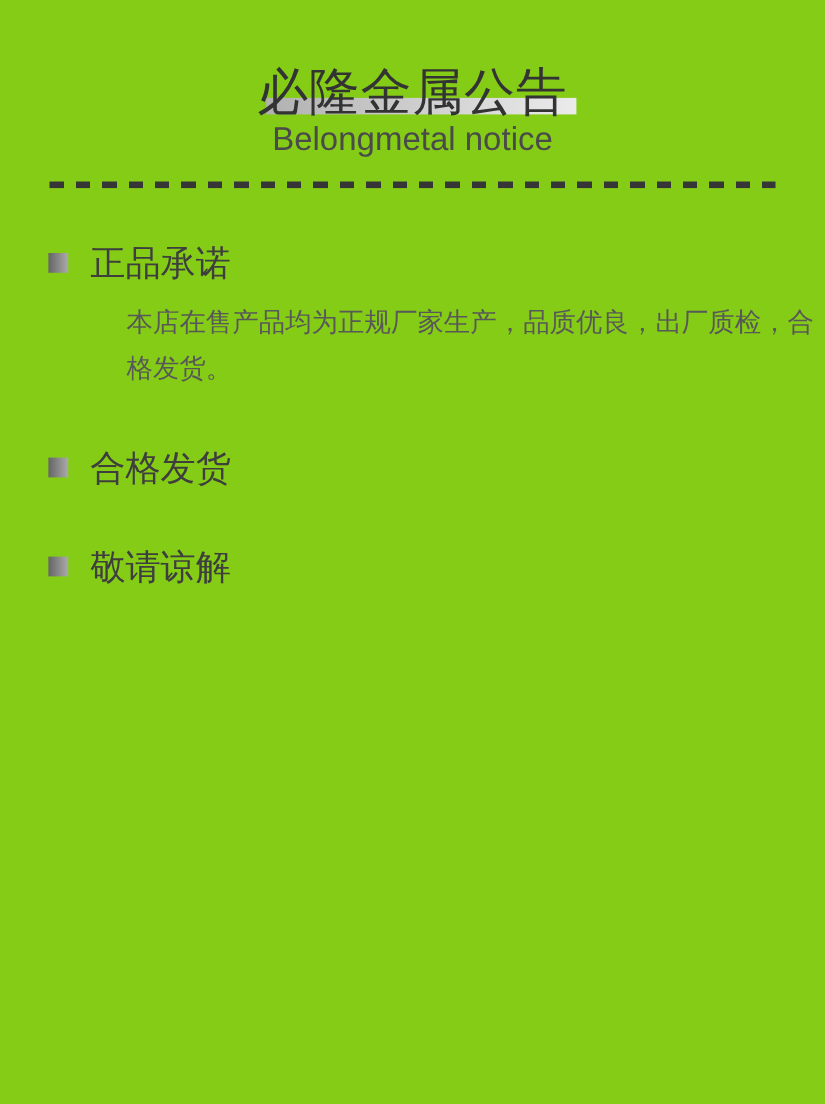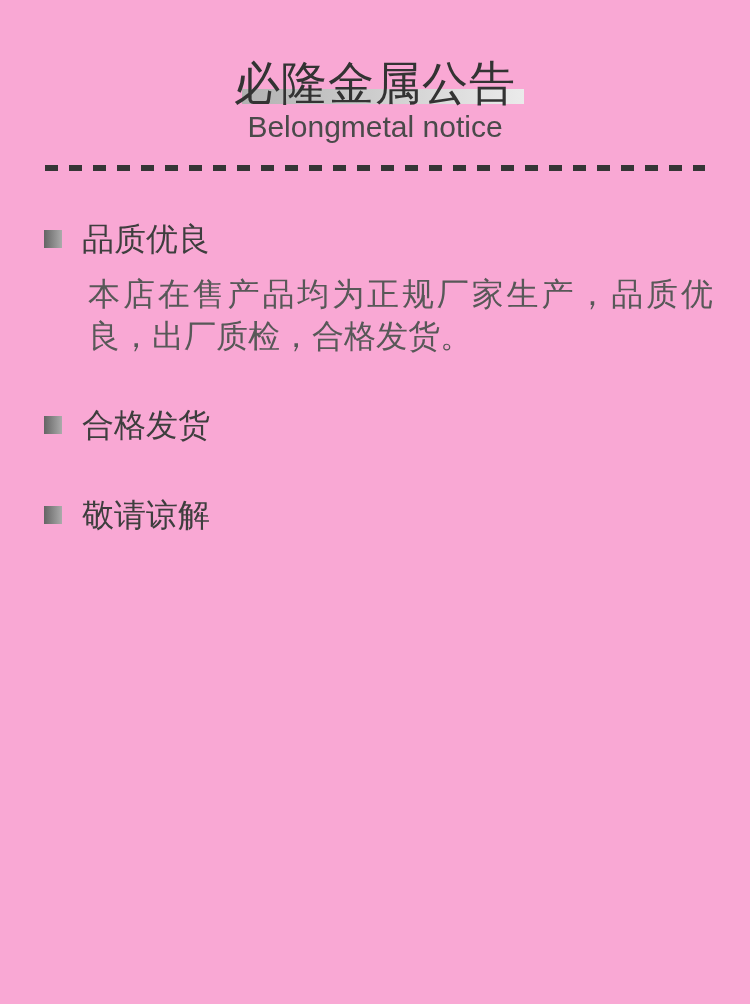--- a/index.html
+++ b/index.html
@@ -12,21 +12,21 @@
     height: 1004px;
     overflow: hidden;
     font-family: "Liberation Sans", "DejaVu Sans", sans-serif;
     -webkit-font-smoothing: antialiased;
   }
   .page {
     width: 750px;
     height: 1004px;
     padding-top: 57px;
     box-sizing: border-box;
-    background: #f9a8d4;
+    background: #84cc16;
   }
 
   
   .title-row {
     text-align: center;
   }
   .title-wrap {
     display: inline-block;
     position: relative;
   }
@@ -85,23 +85,23 @@
     background: linear-gradient(90deg, #646464 0%, #ababab 100%);
   }
   .section-heading {
     margin: 0;
     font-size: 32px;
     line-height: 44px;
     font-weight: 400;
     color: #3e3e3e;
   }
   .section-body {
-    margin: 12px 47px 0 88px;
+    margin: 12px 47px 0 115px;
     width: 625px;
-    font-size: 32px;
+    font-size: 24px;
     line-height: 42px;
     color: #585858;
     text-align: justify;
   }
 </style>
 </head>
 <body>
 
 <div class="page">
 
@@ -114,21 +114,21 @@
     </div>
     <div class="subtitle">Belongmetal notice</div>
     <div class="divider"></div>
   </header>
 
   <main class="sections">
 
     <section class="section">
       <div class="section-head">
         <span class="bullet"></span>
-        <h2 class="section-heading">品质优良</h2>
+        <h2 class="section-heading">正品承诺</h2>
       </div>
       <p class="section-body">本店在售产品均为正规厂家生产，品质优良，出厂质检，合格发货。</p>
     </section>
 
     <section class="section">
       <div class="section-head">
         <span class="bullet"></span>
         <h2 class="section-heading">合格发货</h2>
       </div>
     </section>

